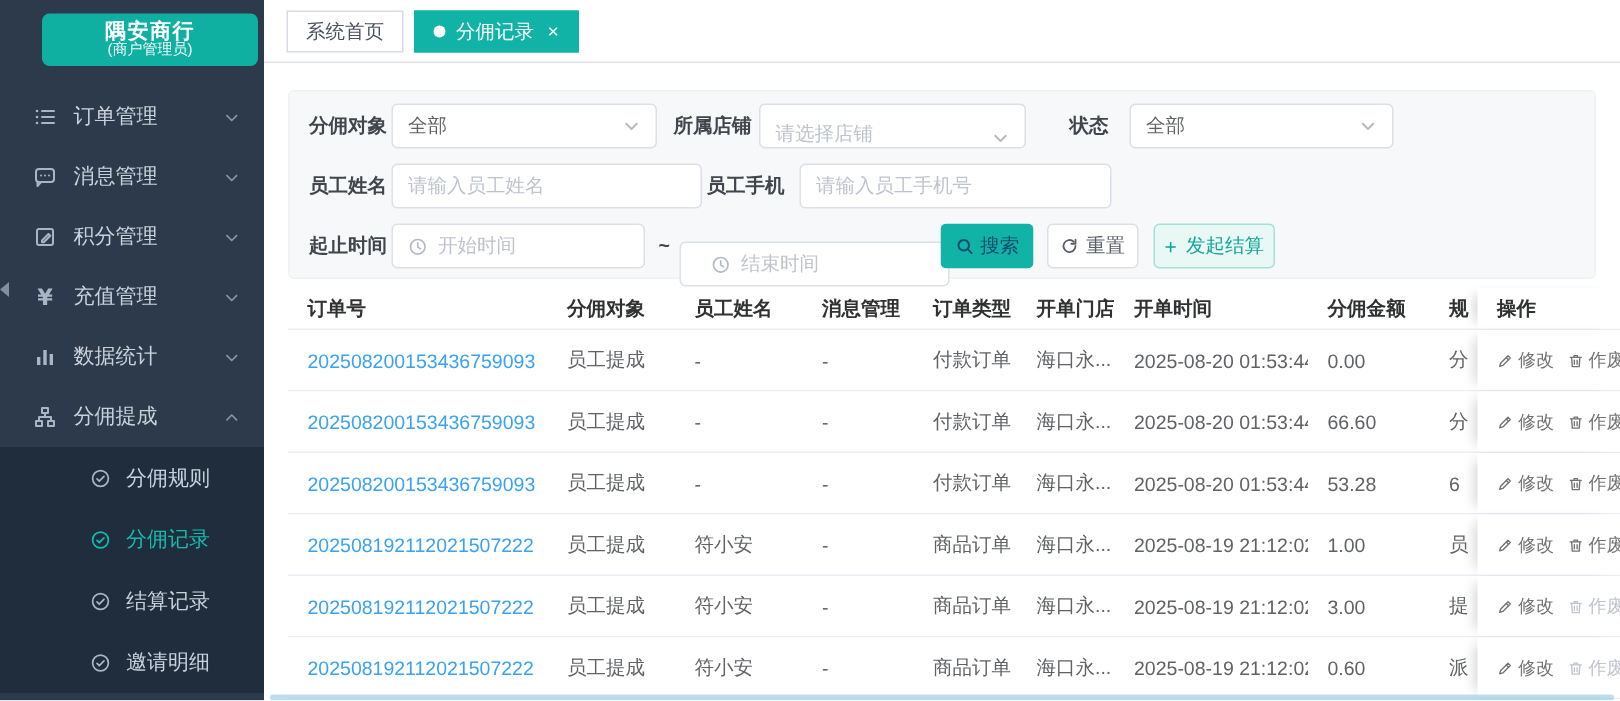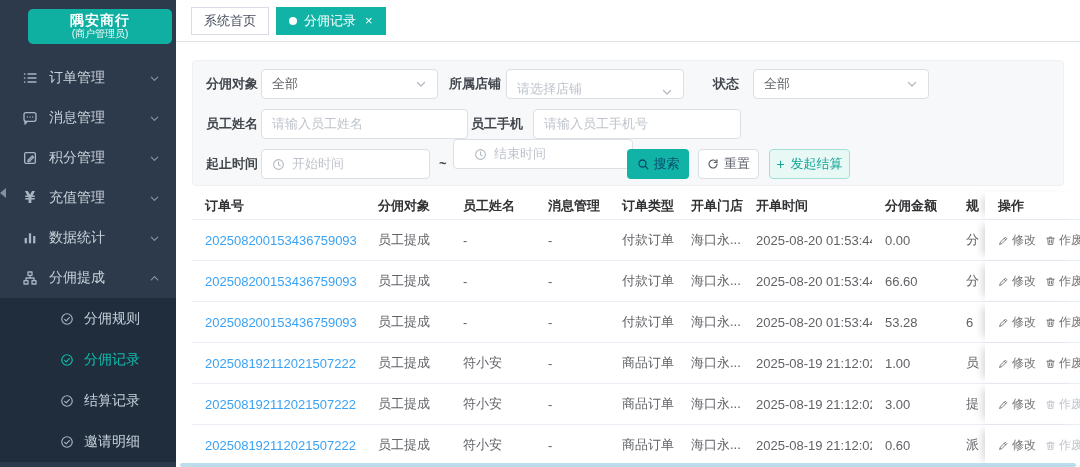--- a/index.html
+++ b/index.html
@@ -269,21 +269,21 @@
     <div class="f-input" style="left:68px; top:88px; width:169px;">
       <span class="clock">
           <svg viewBox="0 0 24 24" fill="none" stroke="currentColor" stroke-width="2" stroke-linecap="round" stroke-linejoin="round">
             <circle cx="12" cy="12" r="9"></circle>
             <path d="M12 7v5.5l3.5 2"></path>
           </svg>
         </span>
       <span class="ph">开始时间</span>
     </div>
     <div class="tilde" style="left:246px; top:95px;">~</div>
-    <div class="f-input" style="left:260px; top:78px; width:180px;padding-left:20px;">
+    <div class="f-input" style="left:260px; top:100px; width:180px;padding-left:20px;">
       <span class="clock">
           <svg viewBox="0 0 24 24" fill="none" stroke="currentColor" stroke-width="2" stroke-linecap="round" stroke-linejoin="round">
             <circle cx="12" cy="12" r="9"></circle>
             <path d="M12 7v5.5l3.5 2"></path>
           </svg>
         </span>
       <span class="ph">结束时间</span>
     </div>
     <div class="btn btn-search" style="left:434px; top:88px; width:62px;">
       <span class="b-icon">

